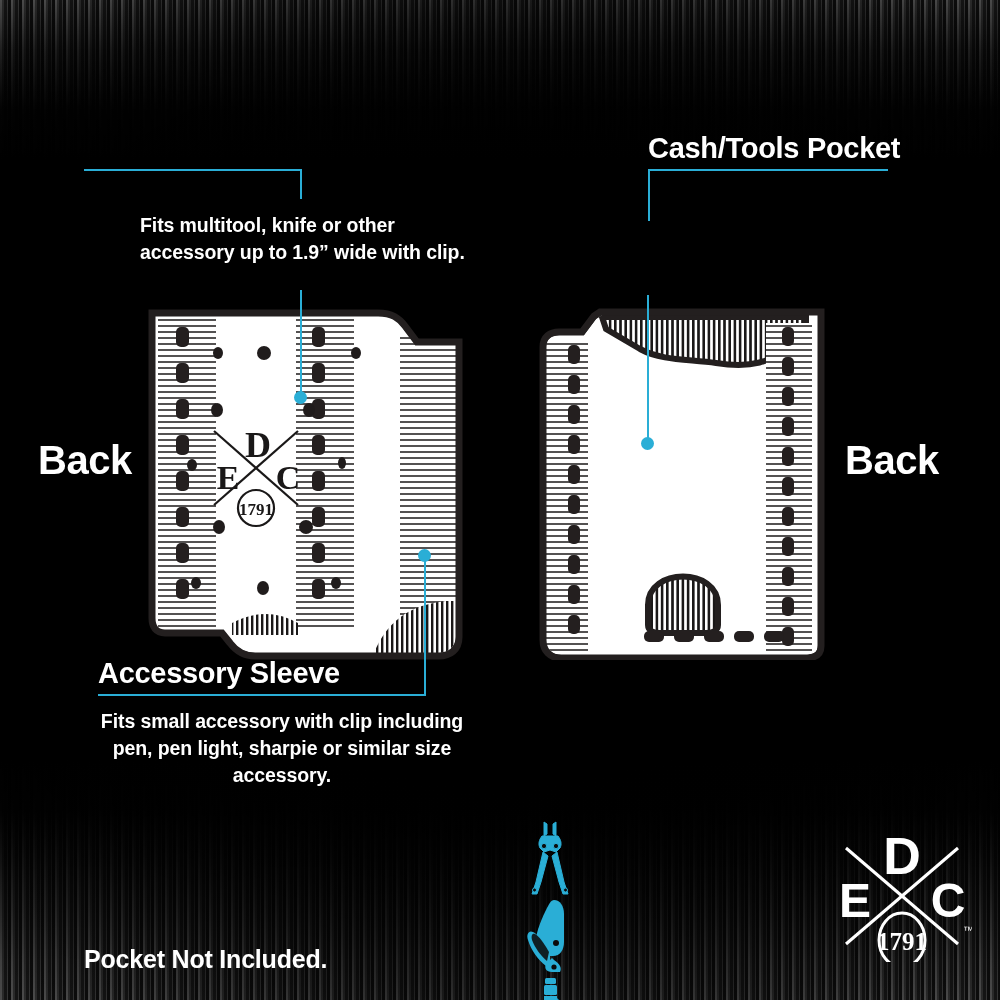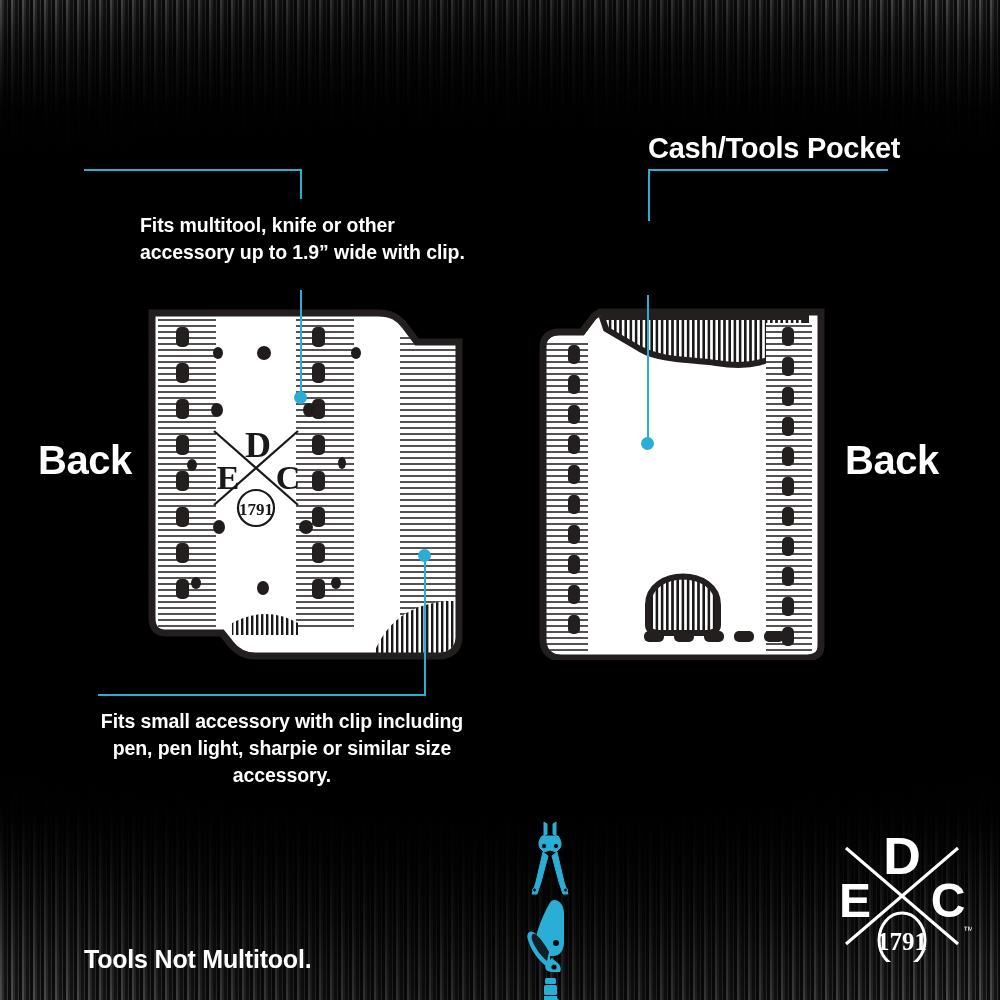--- a/index.html
+++ b/index.html
@@ -260,20 +260,21 @@
 
   <div class="callout-title" style="left:648px;top:134px;">Cash/Tools Pocket</div>
   <div class="lead lead-h" style="left:648px;top:169px;width:240px;"></div>
   <div class="lead lead-v" style="left:648px;top:169px;height:52px;"></div>
   <div class="lead lead-v" style="left:647px;top:295px;height:150px;"></div>
   <div class="dot" style="left:641px;top:437px;"></div>
 
   <div class="dot" style="left:418px;top:549px;"></div>
   <div class="lead lead-v" style="left:424px;top:556px;height:139px;"></div>
   <div class="lead lead-h" style="left:98px;top:694px;width:328px;"></div>
+  <div class="callout-title" style="left:98px;top:659px;">Accessory Sleeve</div>
   <div class="callout-body" style="left:98px;top:708px;width:368px;text-align:center;">Fits small accessory with clip including pen, pen light, sharpie or similar size accessory.</div>
 
   <div class="icon-strip" style="left:92px;top:820px;width:500px;height:80px;gap:0;flex-direction:column;">
 
     <div class="icon-cell" style="width:84px;height:80px;">
       <svg width="60" height="78" viewBox="0 0 60 78">
         <g fill="#2aaed6" stroke="#2aaed6" stroke-width="1">
           <path d="M24 2 L27 4 L27 14 L24 16 Z"></path>
           <path d="M36 2 L33 4 L33 14 L36 16 Z"></path>
           <path d="M22 16 C19 20 18 24 20 28 L24 32 L30 30 L36 32 L40 28 C42 24 41 20 38 16 Z"></path>
@@ -353,21 +354,21 @@
         <path d="M11 48 C22 40 40 42 53 52 L53 67 L11 67 Z" fill="#0b0b0b"></path>
         <path d="M20 60 C26 54 36 54 42 60 C36 65 26 65 20 60 Z" fill="#2aaed6"></path>
         <text x="46" y="22" fill="#0b0b0b" font-family="Liberation Sans, sans-serif" font-size="5" transform="rotate(90 46 22)">DOLLARS</text>
         <g stroke="#0b0b0b" stroke-width="1.2">
           <line x1="11" y1="70" x2="53" y2="70"></line>
         </g>
       </svg>
     </div>
   </div>
 
-  <div class="tools-note" style="left:84px;top:945px;">Tools Not Multitool.</div>
+  <div class="tools-note" style="left:84px;top:945px;">Pocket Not Included.</div>
 
   <div class="logo-br" style="left:832px;top:822px;">
     <svg width="140" height="140" viewBox="0 0 140 140">
       <g fill="#ffffff" font-family="Liberation Sans, sans-serif" font-weight="700">
         <text x="70" y="52" font-size="52" text-anchor="middle">D</text>
         <text x="23" y="95" font-size="48" text-anchor="middle">E</text>
         <text x="116" y="95" font-size="48" text-anchor="middle">C</text>
       </g>
       <g stroke="#ffffff" stroke-width="3" fill="none">
         <line x1="14" y1="26" x2="126" y2="122"></line>

